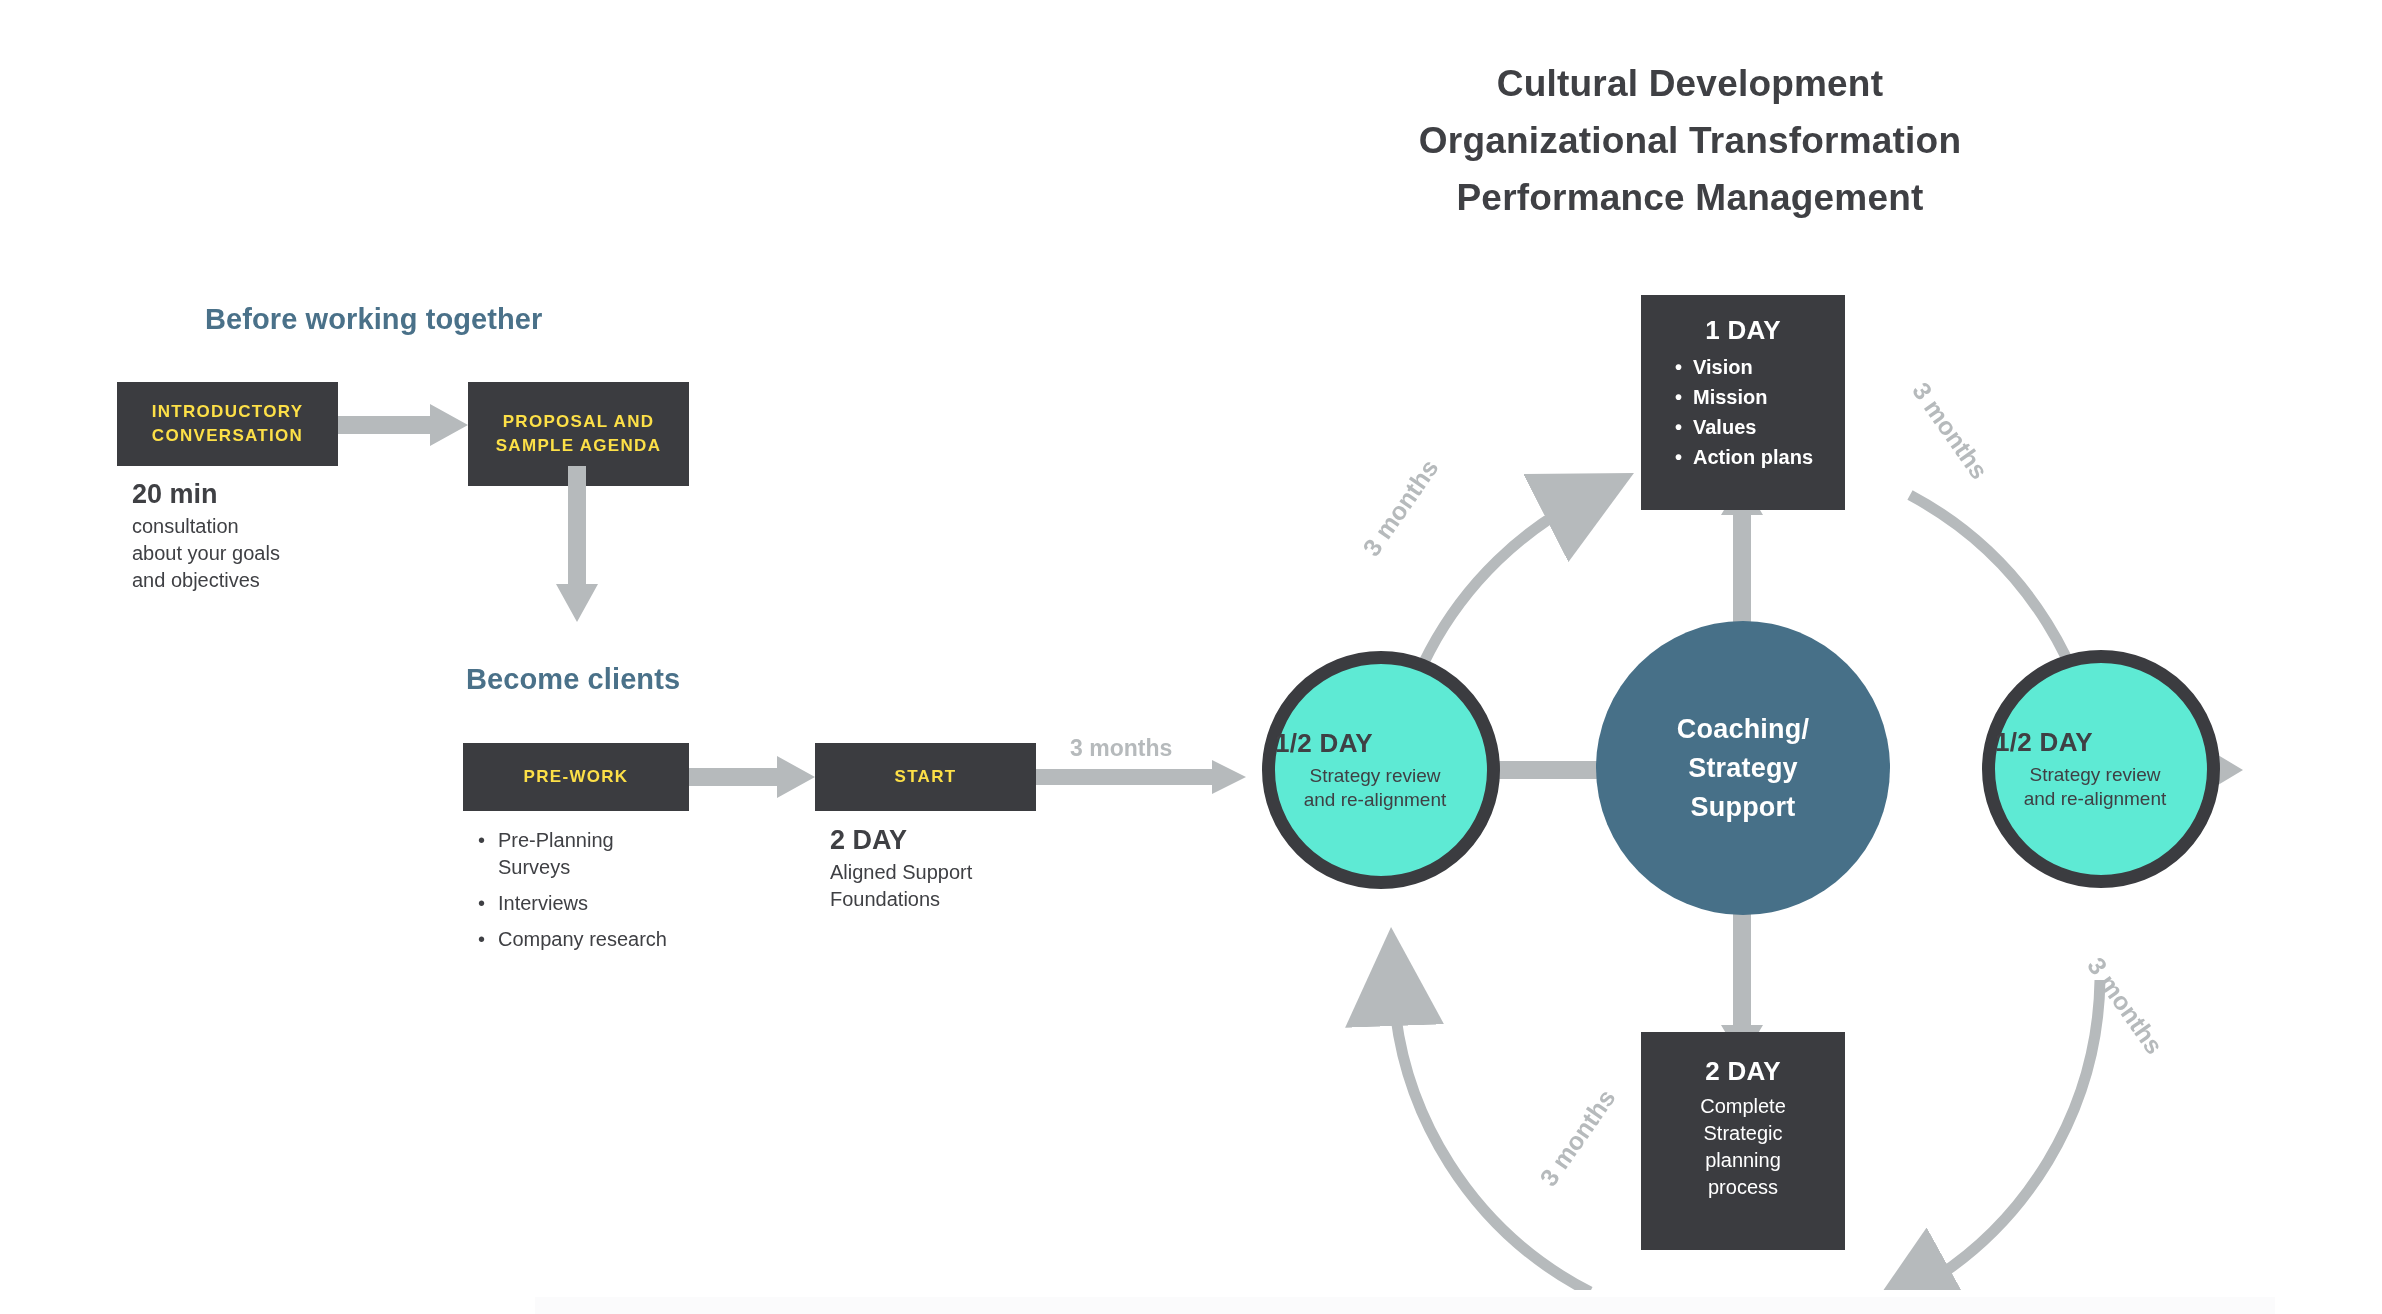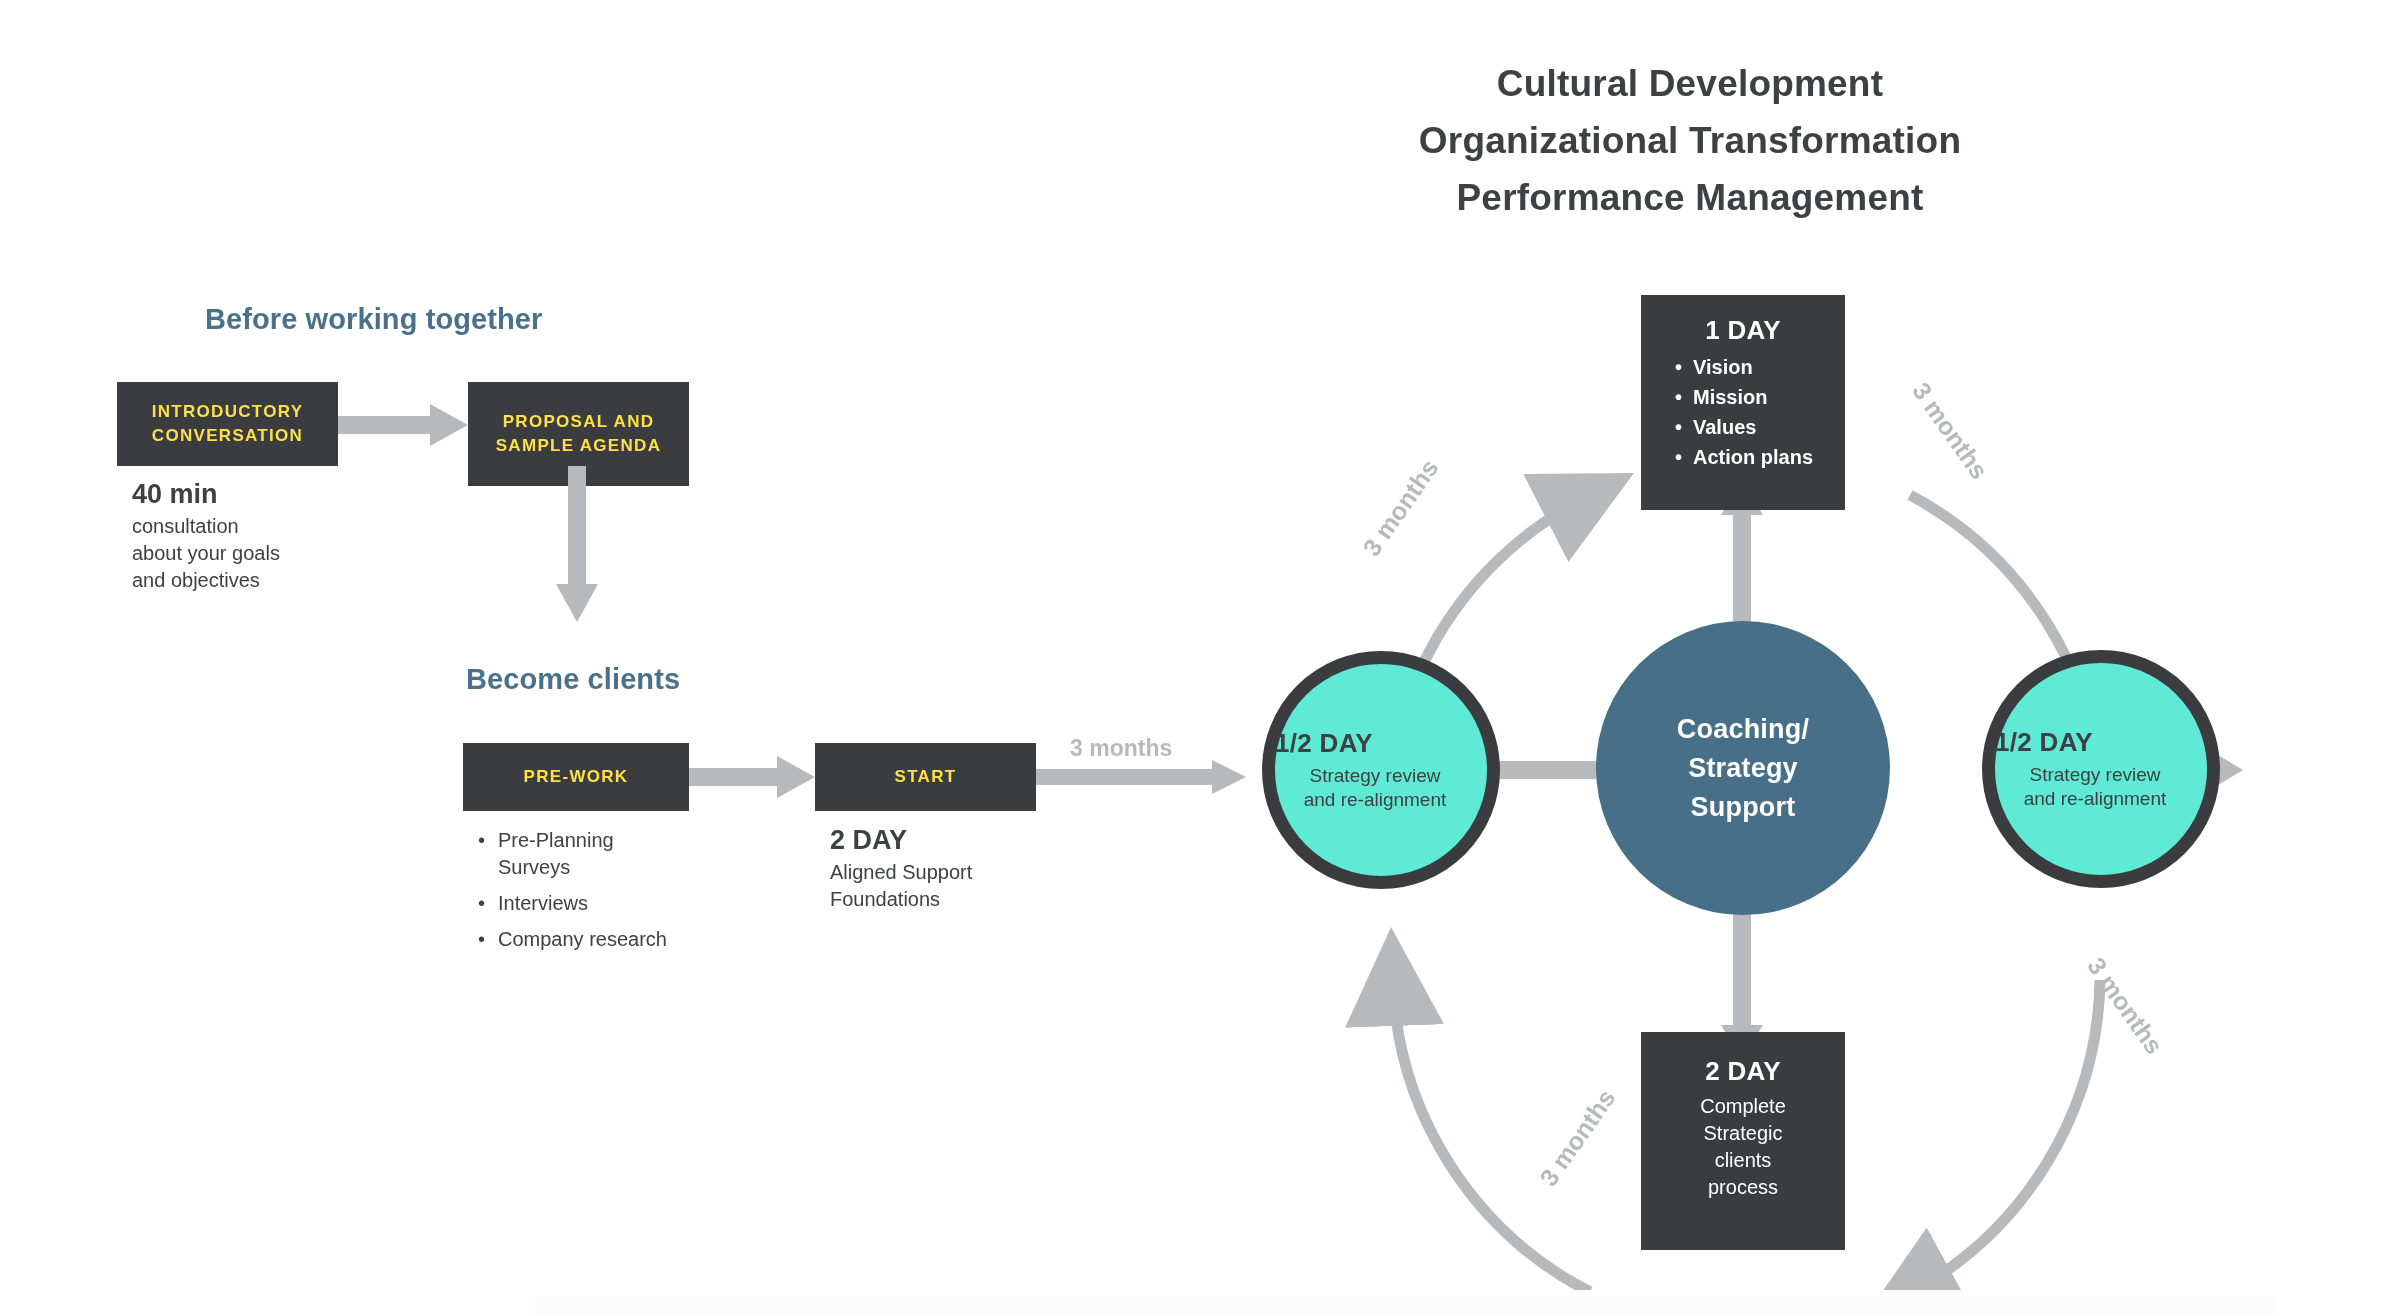--- a/index.html
+++ b/index.html
@@ -254,21 +254,21 @@
   </svg>
 
   <div class="dark-box" id="box-proposal">
     <span>
       <span>PROPOSAL AND</span><br>
       <span>SAMPLE AGENDA</span>
     </span>
   </div>
 
   <div class="caption" id="caption-intro">
-    <span class="big">40 min</span>
+    <span class="big">20 min</span>
     <span>consultation</span><br>
     <span>about your goals</span><br>
     <span>and objectives</span>
   </div>
 
   <svg class="gray-arrow" style="left:556px; top:466px;" width="42" height="158">
     <polygon points="12,0 30,0 30,118 42,118 21,156 0,118 12,118" fill="#b6babc"></polygon>
   </svg>
 
   <div class="section-heading" id="heading-clients">Become clients</div>
@@ -337,21 +337,21 @@
       <li>Values</li>
       <li>Action plans</li>
     </ul>
   </div>
 
   <div class="cycle-card" id="card-2day" style="z-index:3;">
     <div class="card-title">2 DAY</div>
     <div class="card-lines">
       <div>Complete</div>
       <div>Strategic</div>
-      <div>clients</div>
+      <div>planning</div>
       <div>process</div>
     </div>
   </div>
 
   <div class="ring-circle" id="circle-left" style="z-index:3;">
     <div class="ring-title">1/2 DAY</div>
     <div class="ring-sub">
       <div>Strategy review</div>
       <div>and re-alignment</div>
     </div>

